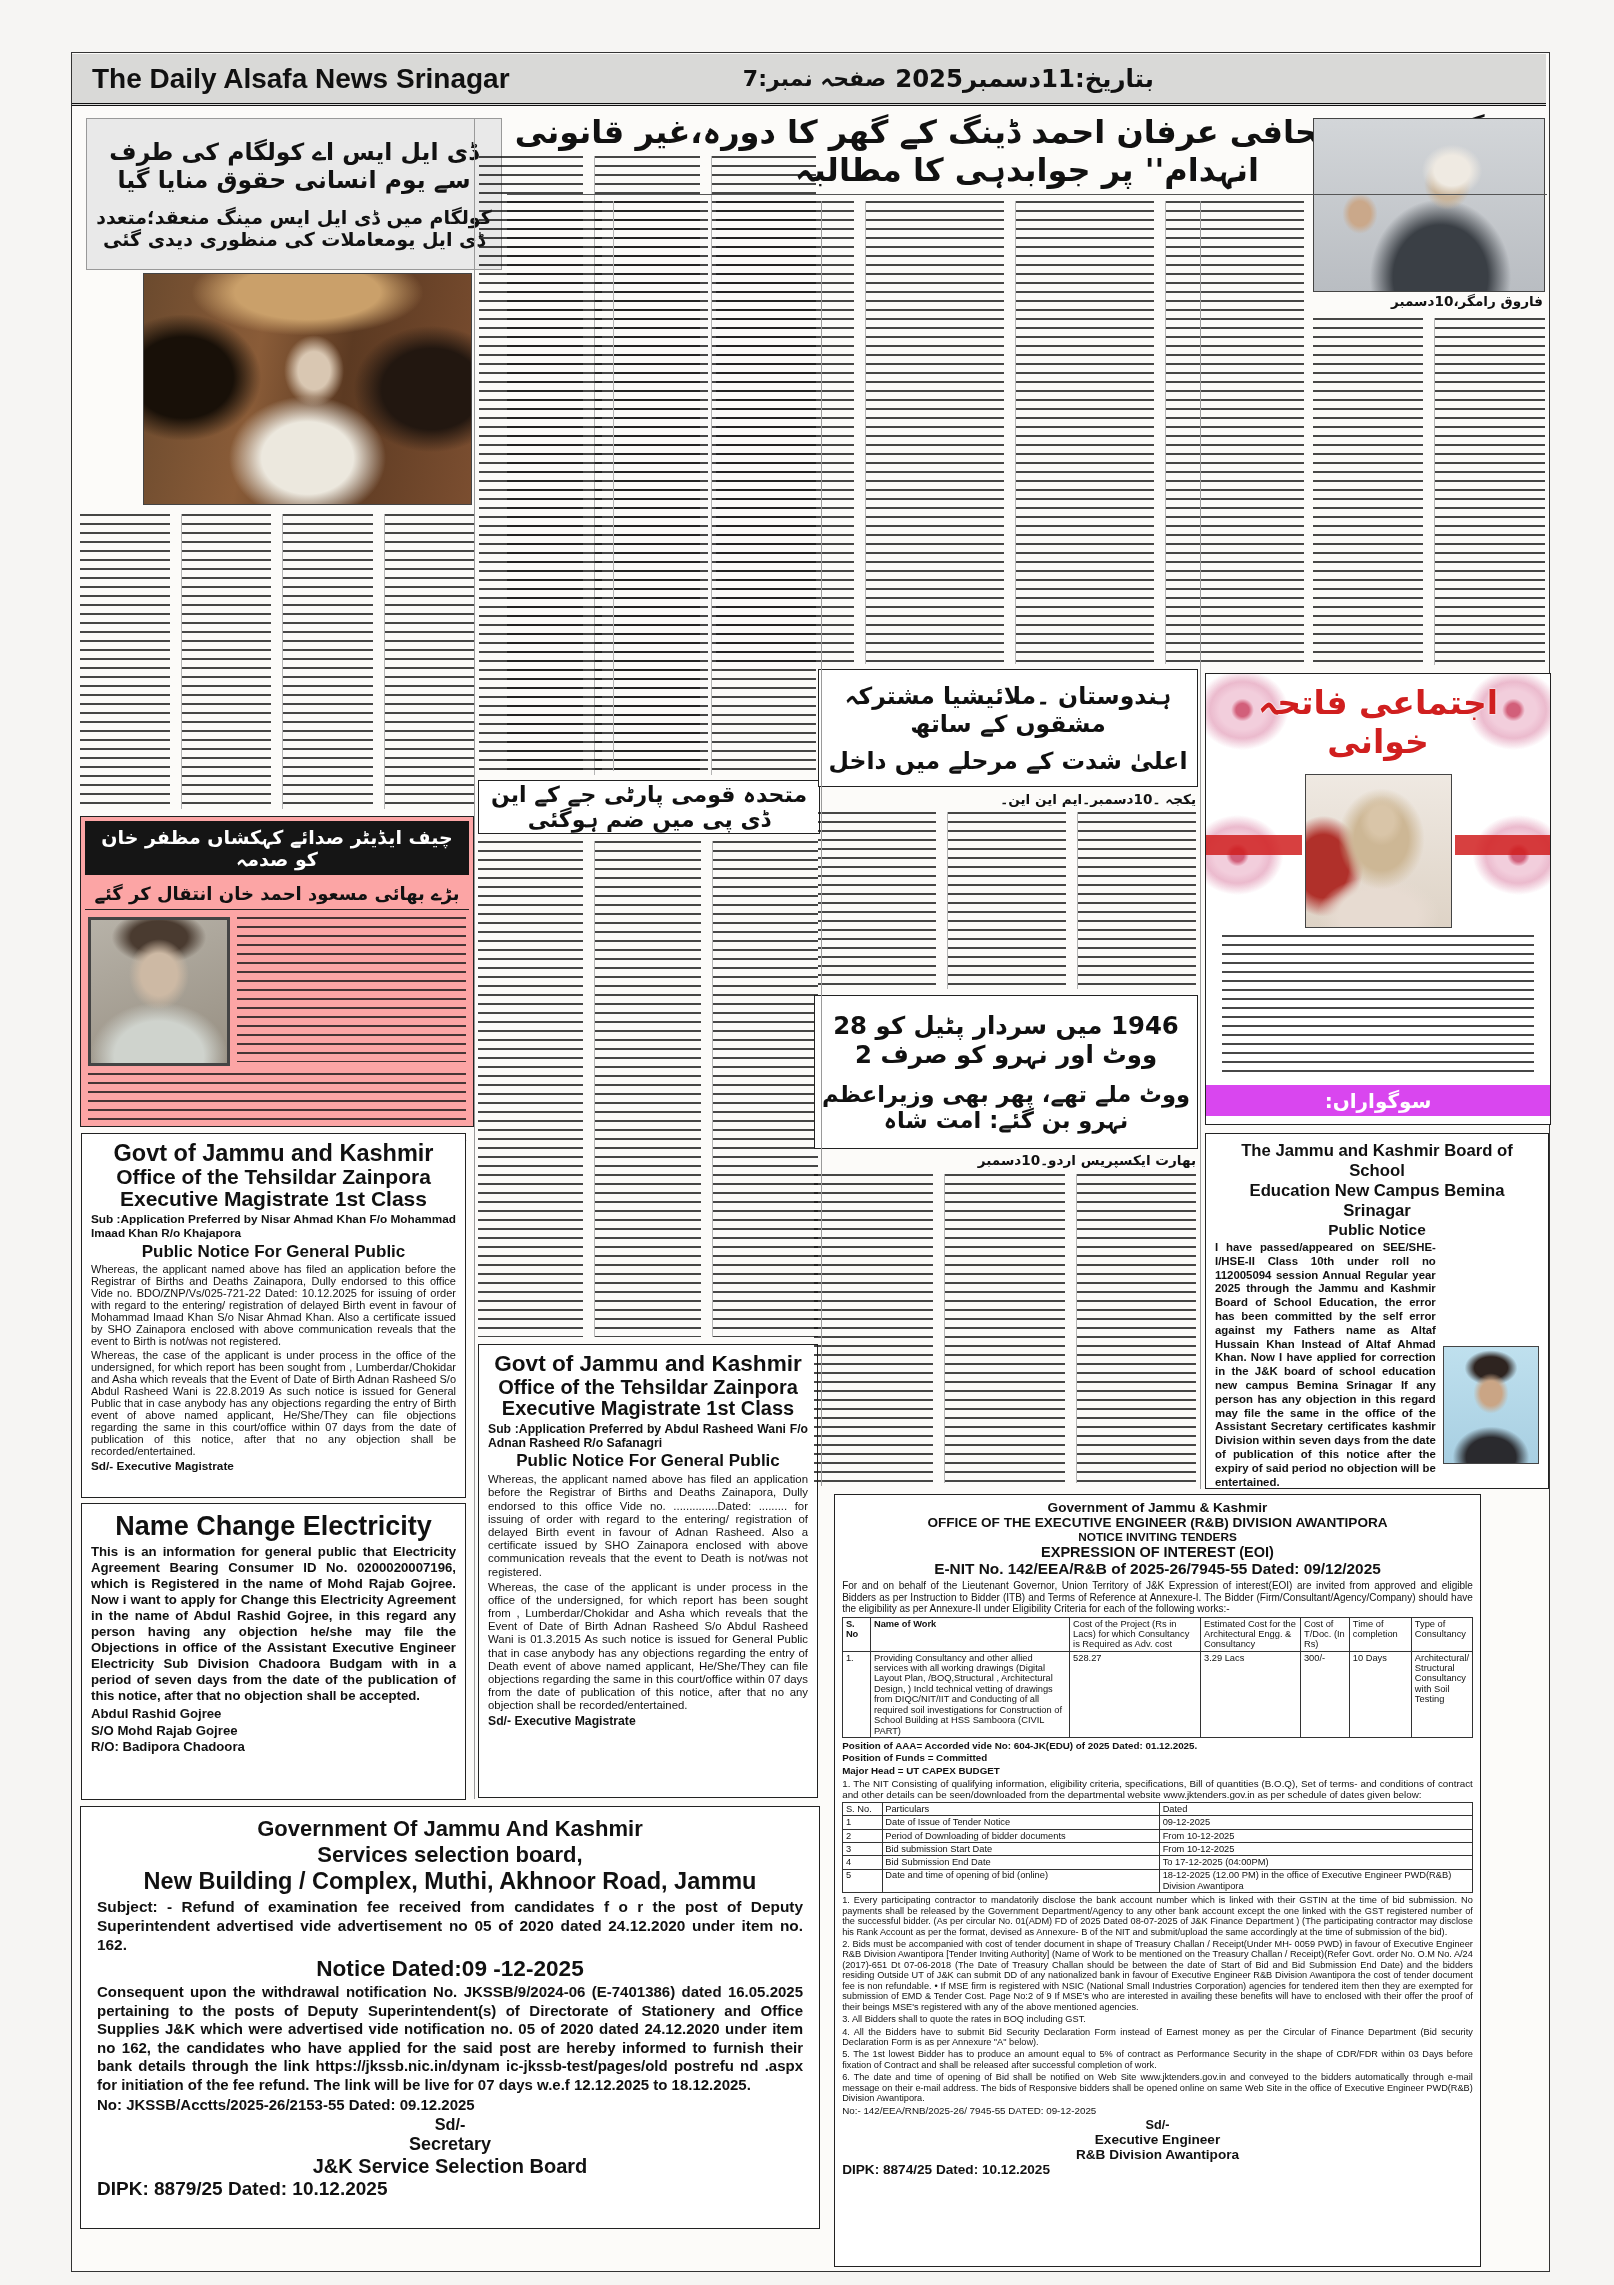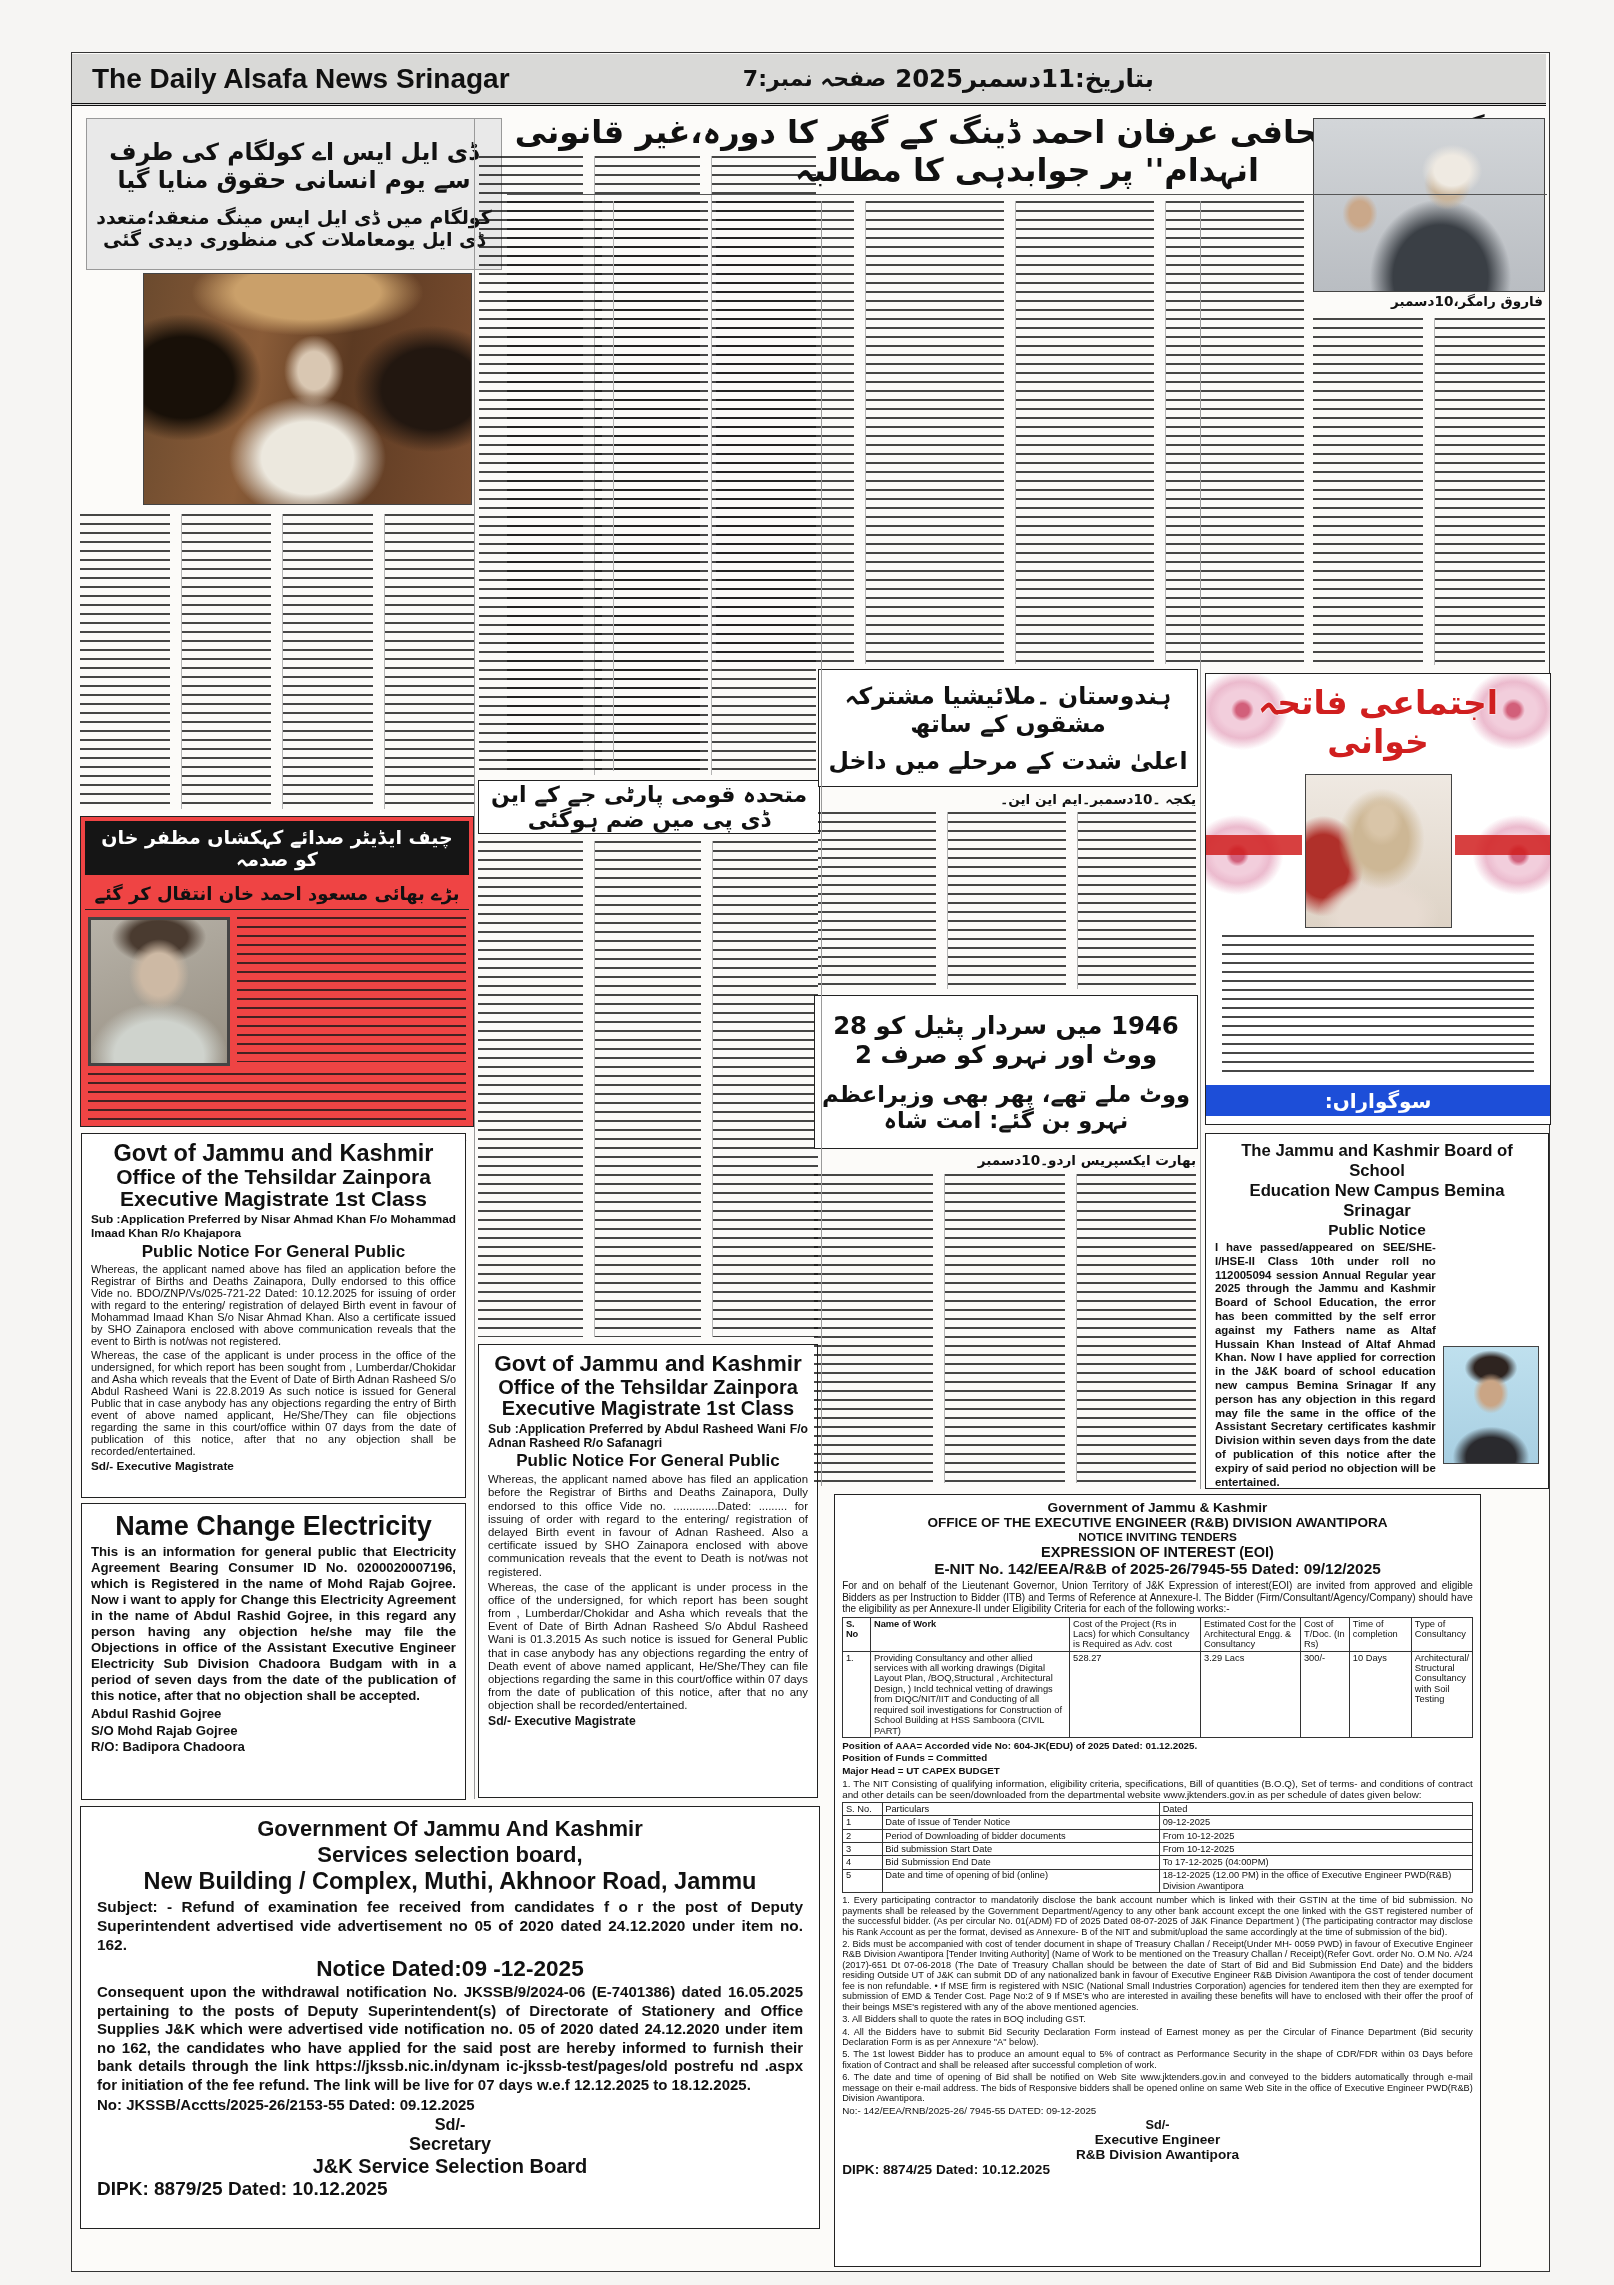--- a/index.html
+++ b/index.html
@@ -47,21 +47,21 @@
   .boy-photo{background:
     radial-gradient(23.5px 27px at 50% 40%,#caa585 0 45%,transparent 75%),
     radial-gradient(33px 22px at 50% 18%,#2e2420 0 50%,transparent 80%),
     radial-gradient(45px 36px at 50% 95%,#2a2a2e 0 55%,transparent 85%),
     linear-gradient(180deg,#bfe0ee 0%,#a8cfe2 100%);}
   .flower{position:absolute;width:109px;height:90px;background:
     radial-gradient(16.3px 16.3px at 50% 50%,#c8385a 0 40%,transparent 70%),
     radial-gradient(42px 36px at 50% 50%,#f0c2d4 0 55%,transparent 80%),
     radial-gradient(54px 47px at 50% 50%,#e6a8c0 0 60%,transparent 85%);
     opacity:.8;}
-  .redband{background:#1d4ed8;color:#fff;}
+  .redband{background:#d946ef;color:#fff;}
   .vr{background:#9a9a9a;width:0.9px;}
   .hr{background:#555;height:0.9px;}
 </style>
 </head>
 <body>
 
 <div id="page">
 
   <div class="abs" style="left:71px;top:52px;width:1477px;height:2218px;border:1.4px solid #333;background:#fcfbf9;"></div>
 
@@ -78,21 +78,21 @@
 
   <div class="abs photo assembly-photo" style="left:143px;top:273px;width:327px;height:230px;"></div>
 
   <div class="abs simwrap" style="left:80px;top:514px;width:394px;height:295px;">
     <div class="simcol"></div>
     <div class="simcol"></div>
     <div class="simcol"></div>
     <div class="simcol"></div>
   </div>
 
-  <div class="abs" style="left:80px;top:816px;width:394px;height:311px;border:1.8px solid #222;background:#ef4444;box-sizing:border-box;">
+  <div class="abs" style="left:80px;top:816px;width:394px;height:311px;border:1.8px solid #222;background:#fca5a5;box-sizing:border-box;">
     <div class="urdu b ctr" style="background:#151515;color:#fff;font-size:19px;padding:5.4px 3.6px;margin:3.6px;">چیف ایڈیٹر صدائے کہکشاں مظفر خان کو صدمہ</div>
     <div class="urdu b ctr" style="font-size:18px;border-bottom:1.8px solid #222;padding:3.6px 0 5.4px;margin:0 3.6px;">بڑے بھائی مسعود احمد خان انتقال کر گئے</div>
     <div style="display:flex;gap:7.2px;padding:7.2px;">
       <div class="photo obit-photo" style="width:136px;height:143px;border-width:3.6px;"></div>
       <div class="sim1" style="flex:1;height:145px;"></div>
     </div>
     <div class="sim1" style="margin:0 7.2px;height:54px;"></div>
     <div class="urdu b" style="display:flex;gap:7.2px;align-items:center;margin:5.4px 7.2px 0;font-size:14.5px;">
       <span style="background:#151515;color:#fff;padding:1.8px 7.2px;border-radius:7.2px;">سوگواران :</span>
       <span>سوزین مسعود خان،ساحل مسعود خان (فرزندان)</span>

